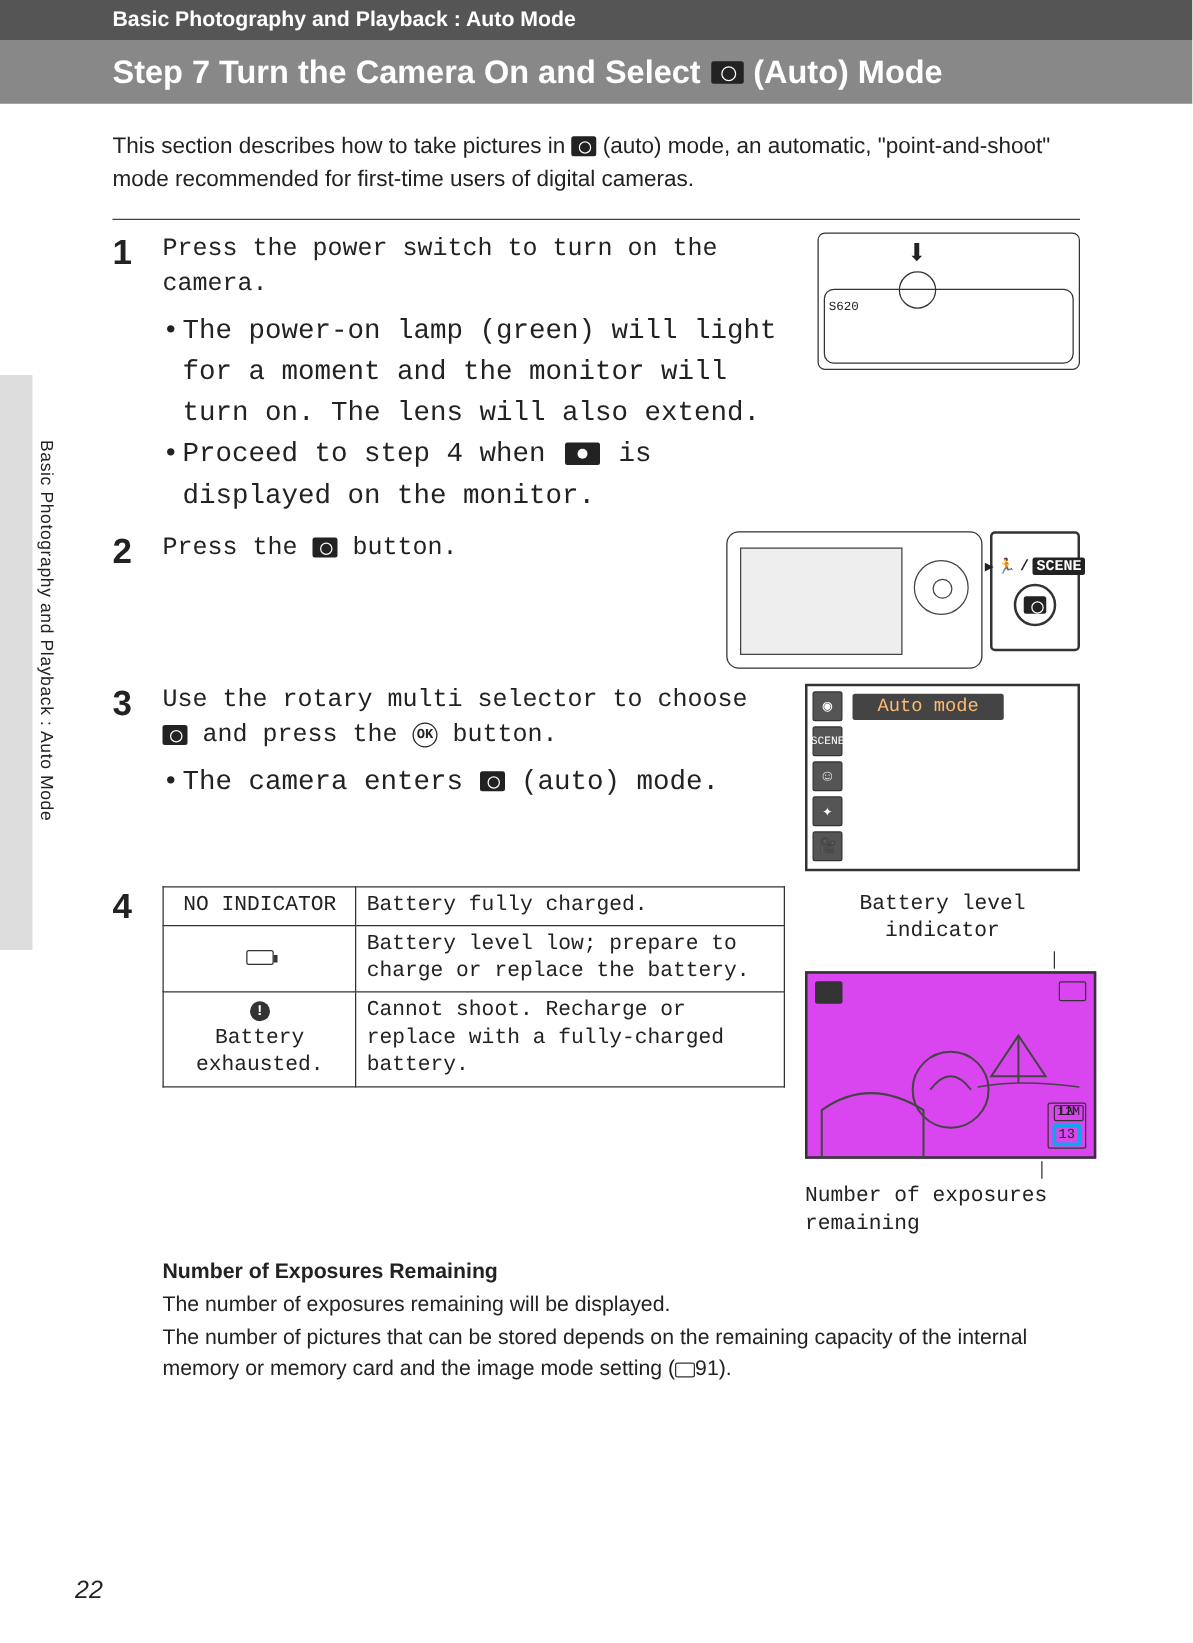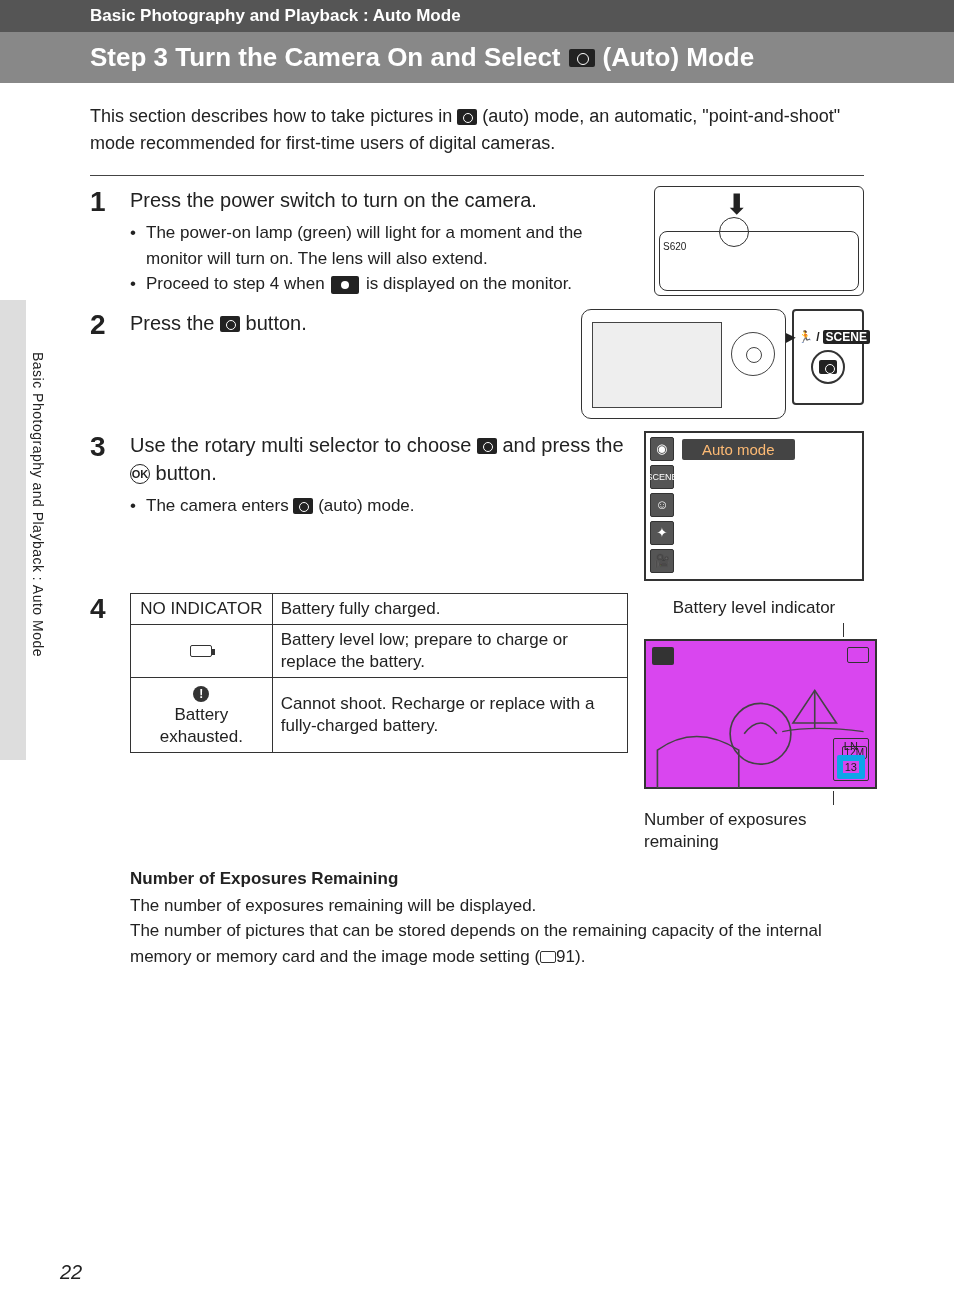--- a/index.html
+++ b/index.html
@@ -49,31 +49,31 @@
     flex-shrink: 0;
   }
   .step-body { flex: 1; }
   .step-title {
     font-size: 20px;
     line-height: 1.4;
     margin-bottom: 6px;
   }
   .bullets { list-style: none; padding-left: 0; }
   .bullets li {
-    font-size: 17px;
+    font-size: 22px;
     line-height: 1.5;
     padding-left: 16px;
     position: relative;
   }
   .bullets li::before {
     content: "•";
     position: absolute;
     left: 0;
   }
-  .step-row { display: flex; gap: 16px; align-items: flex-start; }
+  .step-row { display: flex; gap: 16px; align-items: flex-start; font-family: Liberation Mono, monospace; }
   .step-text { flex: 1; }
   .step-img { flex-shrink: 0; }
   .side-tab {
     position: absolute;
     left: 0;
     top: 300px;
     width: 26px;
     height: 460px;
     background: #ddd;
   }
@@ -142,21 +142,21 @@
   .scene-label .boxed { background:#222;color:#fff;padding:0 3px; border-radius:2px;}
   .monitor {
     border:2px solid #333; width:233px; height:150px; position:relative; background:#d946ef;
   }
   .monitor .landscape {
     position:absolute; inset:6px;
   }
   .mon-cam-icon { position:absolute; left:6px; top:6px; width:22px;height:18px;background:#333;border-radius:2px; }
   .mon-mem { position:absolute; right:6px; top:6px; width:22px;height:16px;border:1.5px solid #333;border-radius:2px; }
   .mon-exp { position:absolute; right:6px; bottom:6px; border:1.5px solid #333; padding:1px 3px; font-size:11px; border-radius:2px; display:flex; gap:3px; align-items:center;flex-direction:column;}
-  .mon-exp .num { border:6px solid #0ea5e9; padding:0 2px; border-radius:2px;text-align:right;}
+  .mon-exp .num { border:3px solid #0ea5e9; padding:0 2px; border-radius:2px;text-align:right;}
   .mon-12 { position:absolute; right:8px; bottom:28px; font-size:10px; border:1px solid #333; padding:0 2px; border-radius:2px;}
   .caption { font-size:17px; text-align:left; margin:4px 0; line-height:1.3;}
   .caption-top { text-align:center; margin-bottom:4px; }
   .right-col { width:220px; flex-shrink:0; }
   .page-num {
     position:absolute; left:60px; bottom:30px; font-style:italic; font-size:20px;
   }
   .cam-icon-inline {
     display:inline-block; width:20px; height:16px; background:#222; border-radius:2px; vertical-align:middle; position:relative;
   }
@@ -193,21 +193,21 @@
   .cam-top-illus .body { position:absolute; left:4px; top:44px; right:4px; bottom:4px; border:1.5px solid #333; border-radius:8px;}
 </style>
 </head>
 <body>
 
 <div class="side-tab"></div>
 <div class="side-label">Basic Photography and Playback : Auto Mode</div>
 
 <div class="header-bar">Basic Photography and Playback : Auto Mode</div>
 <div class="title-bar">
-  <span>Step 3 Turn the Camera On and Select</span>
+  <span>Step 7 Turn the Camera On and Select</span>
   <span class="cam-icon-sm"></span>
   <span>(Auto) Mode</span>
 </div>
 
 <div class="content">
 
   <p class="intro">
     <span>This section describes how to take pictures in </span><span class="cam-icon-inline"></span><span> (auto) mode, an automatic, "point-and-shoot" mode recommended for first-time users of digital cameras.</span>
   </p>
 

